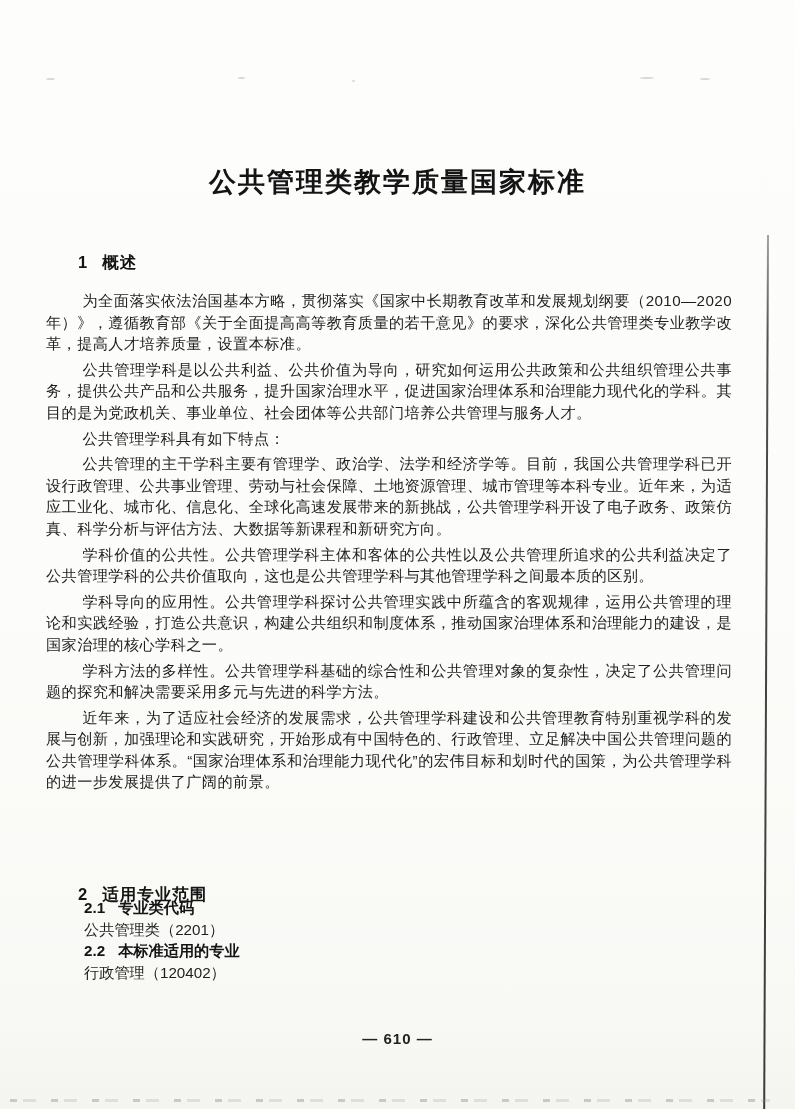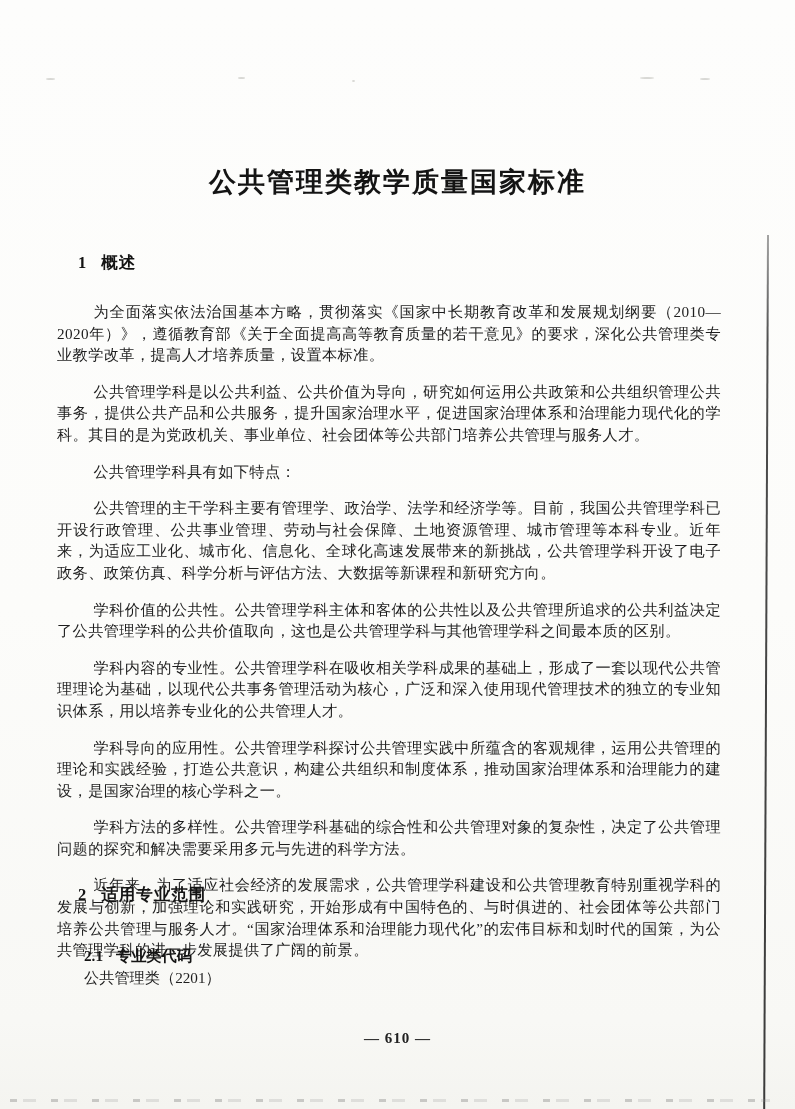--- a/index.html
+++ b/index.html
@@ -7,21 +7,21 @@
     padding: 0;
     background: #e8e8e6;
   }
   .page {
     position: relative;
     width: 795px;
     height: 1109px;
     margin: 0 auto;
     background: linear-gradient(180deg, #fdfdfc 0%, #fcfcfa 55%, #f8f8f5 92%, #f4f4f0 100%);
     overflow: hidden;
-    font-family: Liberation Serif, serif;
+    font-family: Liberation Sans, sans-serif;
     color: #1c1c1c;
   }
   .doc-title {
     position: absolute;
     top: 164px;
     left: 0;
     width: 100%;
     text-align: center;
     font-size: 27px;
     font-weight: bold;
@@ -49,39 +49,38 @@
     top: 286px;
     left: 42px;
     width: 694px;
     font-size: 15.2px;
     line-height: 21.6px;
     text-align: justify;
     letter-spacing: 0.4px;
     color: #1e1e1e;
   }
   .body-text p {
-    margin: 15px;
+    margin: 4px;
     text-indent: 2.4em;
   }
   .sub-block {
     position: absolute;
     top: 897px;
     left: 84px;
     font-size: 15.2px;
     line-height: 21.6px;
     color: #1e1e1e;
   }
   .sub-heading {
     font-weight: bold;
     color: #141414;
   }
   .sub-heading .sub-num {
     display: inline-block;
     margin-right: 13px;
-    margin-top: 48px;
   }
   .page-footer {
     position: absolute;
     top: 1030px;
     left: 0;
     width: 100%;
     text-align: center;
     font-size: 15px;
     font-weight: bold;
     letter-spacing: 1px;
@@ -142,32 +141,35 @@
   <div class="section-heading sec1">
     <span class="sec-num">1</span><span>概述</span>
   </div>
 
   <div class="body-text">
     <p>为全面落实依法治国基本方略，贯彻落实《国家中长期教育改革和发展规划纲要（2010—2020年）》，遵循教育部《关于全面提高高等教育质量的若干意见》的要求，深化公共管理类专业教学改革，提高人才培养质量，设置本标准。</p>
     <p>公共管理学科是以公共利益、公共价值为导向，研究如何运用公共政策和公共组织管理公共事务，提供公共产品和公共服务，提升国家治理水平，促进国家治理体系和治理能力现代化的学科。其目的是为党政机关、事业单位、社会团体等公共部门培养公共管理与服务人才。</p>
     <p>公共管理学科具有如下特点：</p>
     <p>公共管理的主干学科主要有管理学、政治学、法学和经济学等。目前，我国公共管理学科已开设行政管理、公共事业管理、劳动与社会保障、土地资源管理、城市管理等本科专业。近年来，为适应工业化、城市化、信息化、全球化高速发展带来的新挑战，公共管理学科开设了电子政务、政策仿真、科学分析与评估方法、大数据等新课程和新研究方向。</p>
     <p>学科价值的公共性。公共管理学科主体和客体的公共性以及公共管理所追求的公共利益决定了公共管理学科的公共价值取向，这也是公共管理学科与其他管理学科之间最本质的区别。</p>
-    <p>学科内容的专业性。公共管理学科在吸收相关学科成果的基础上，形成了一套以现代公共管理理论为基础，以现代公共事务管理活动为核心，广泛和深入使用现代管理技术的独立的专业知识体系，用以培养专业化的公共管理人才。</p>
     <p>学科导向的应用性。公共管理学科探讨公共管理实践中所蕴含的客观规律，运用公共管理的理论和实践经验，打造公共意识，构建公共组织和制度体系，推动国家治理体系和治理能力的建设，是国家治理的核心学科之一。</p>
     <p>学科方法的多样性。公共管理学科基础的综合性和公共管理对象的复杂性，决定了公共管理问题的探究和解决需要采用多元与先进的科学方法。</p>
-    <p>近年来，为了适应社会经济的发展需求，公共管理学科建设和公共管理教育特别重视学科的发展与创新，加强理论和实践研究，开始形成有中国特色的、与时俱进的、社会团体等公共部门培养公共管理与服务人才。“国家治理体系和治理能力现代化”的宏伟目标和划时代的国策，为公共管理学科的进一步发展提供了广阔的前景。</p>
+    <p>近年来，为了适应社会经济的发展需求，公共管理学科建设和公共管理教育特别重视学科的发展与创新，加强理论和实践研究，开始形成有中国特色的、行政管理、立足解决中国公共管理问题的公共管理学科体系。“国家治理体系和治理能力现代化”的宏伟目标和划时代的国策，为公共管理学科的进一步发展提供了广阔的前景。</p>
   </div>
 
   <div class="section-heading sec2">
     <span class="sec-num">2</span><span>适用专业范围</span>
   </div>
 
   <div class="sub-block">
     <div class="sub-heading">
       <span class="sub-num">2.1</span><span>专业类代码</span>
     </div>
     <div>公共管理类（2201）</div>
+    <div class="sub-heading">
+      <span class="sub-num">2.2</span><span>本标准适用的专业</span>
+    </div>
+    <div>行政管理（120402）</div>
   </div>
 
   <div class="page-footer">— 610 —</div>
 
 </div>
 
 </body></html>

